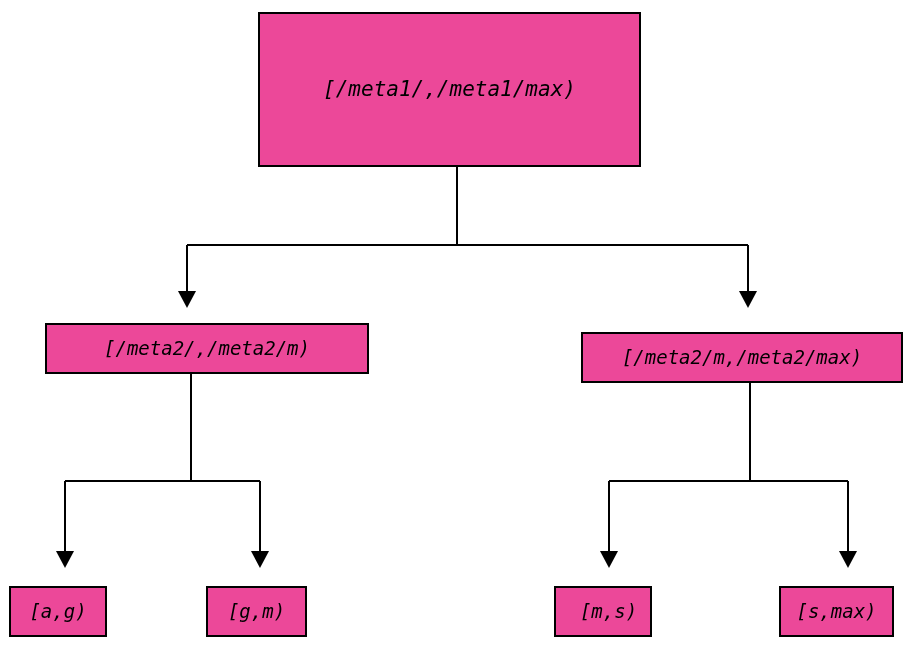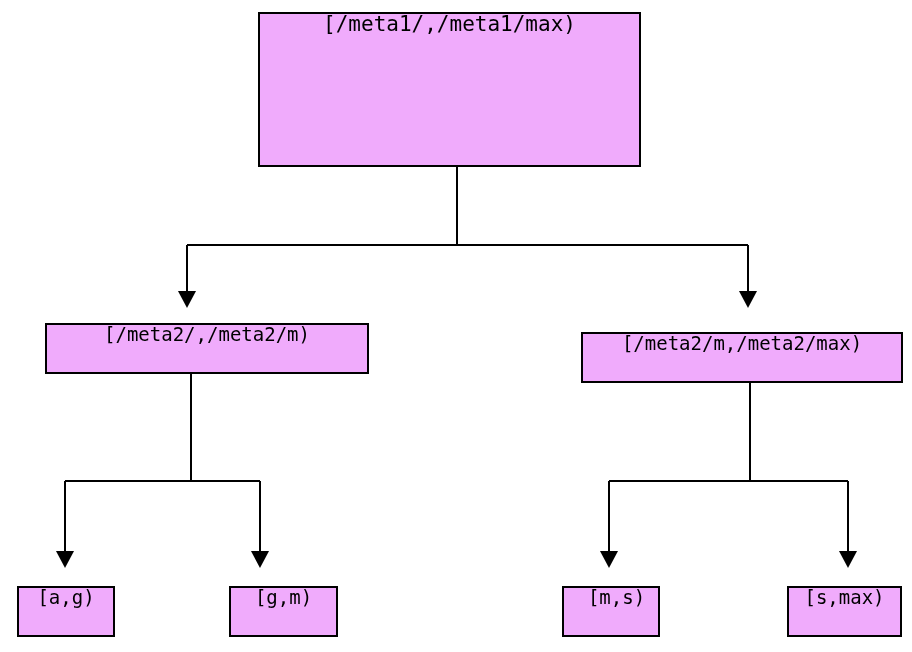--- a/index.html
+++ b/index.html
@@ -21,27 +21,28 @@
     left: 0;
     top: 0;
     width: 912px;
     height: 652px;
     pointer-events: none;
   }
   .node {
     position: absolute;
     box-sizing: border-box;
     border: 2px solid #000000;
-    background: #f0abfc;
+    background: #ec4899;
     display: flex;
-    align-items: flex-start;
+    align-items: center;
     justify-content: center;
     color: #000000;
     white-space: pre;
     letter-spacing: 0px;
+    font-style: italic;
   }
   .node-label {
     display: block;
     line-height: 1;
   }
   .node.root {
     left: 258px;
     top: 12px;
     width: 383px;
     height: 155px;
@@ -59,24 +60,23 @@
     left: 581px;
     top: 332px;
     width: 322px;
     height: 51px;
     font-size: 19px;
   }
   .node.leaf {
     top: 586px;
     height: 51px;
     font-size: 19px;
-    margin-left: 8px;
   }
   .node.leaf-1 { left: 9px;   width: 98px; }
-  .node.leaf-2 { left: 221px; width: 109px; }
+  .node.leaf-2 { left: 206px; width: 101px; }
   .node.leaf-3 { left: 554px; width: 98px; padding-left: 11px; }
   .node.leaf-4 { left: 779px; width: 115px; }
 </style>
 </head>
 <body>
 
 <div id="canvas">
 
   <svg class="edges" viewBox="0 0 912 652">
     <g stroke="#000000" stroke-width="2.5" fill="none" shape-rendering="crispEdges">

